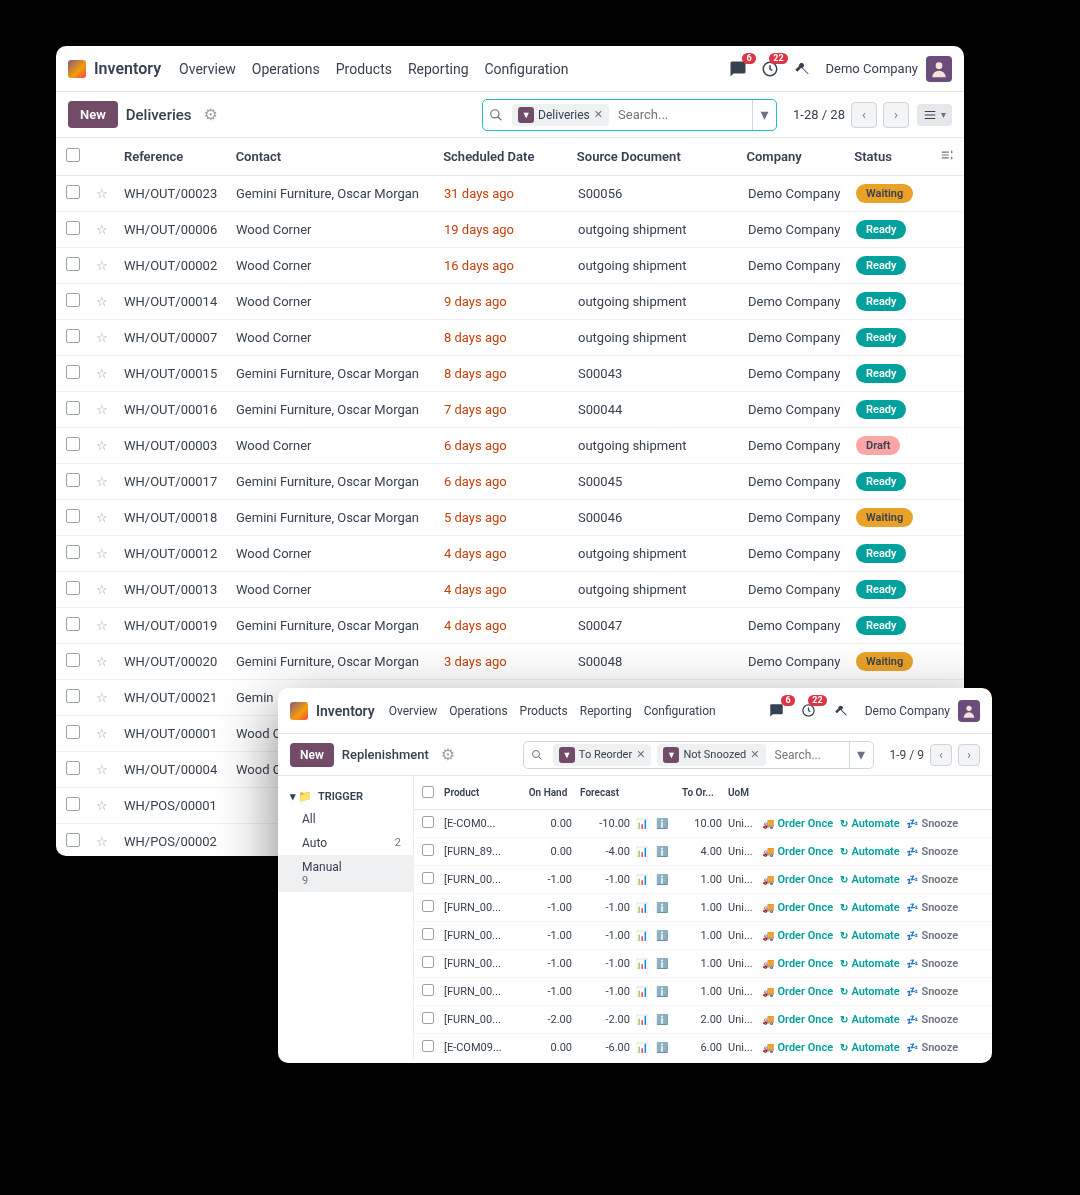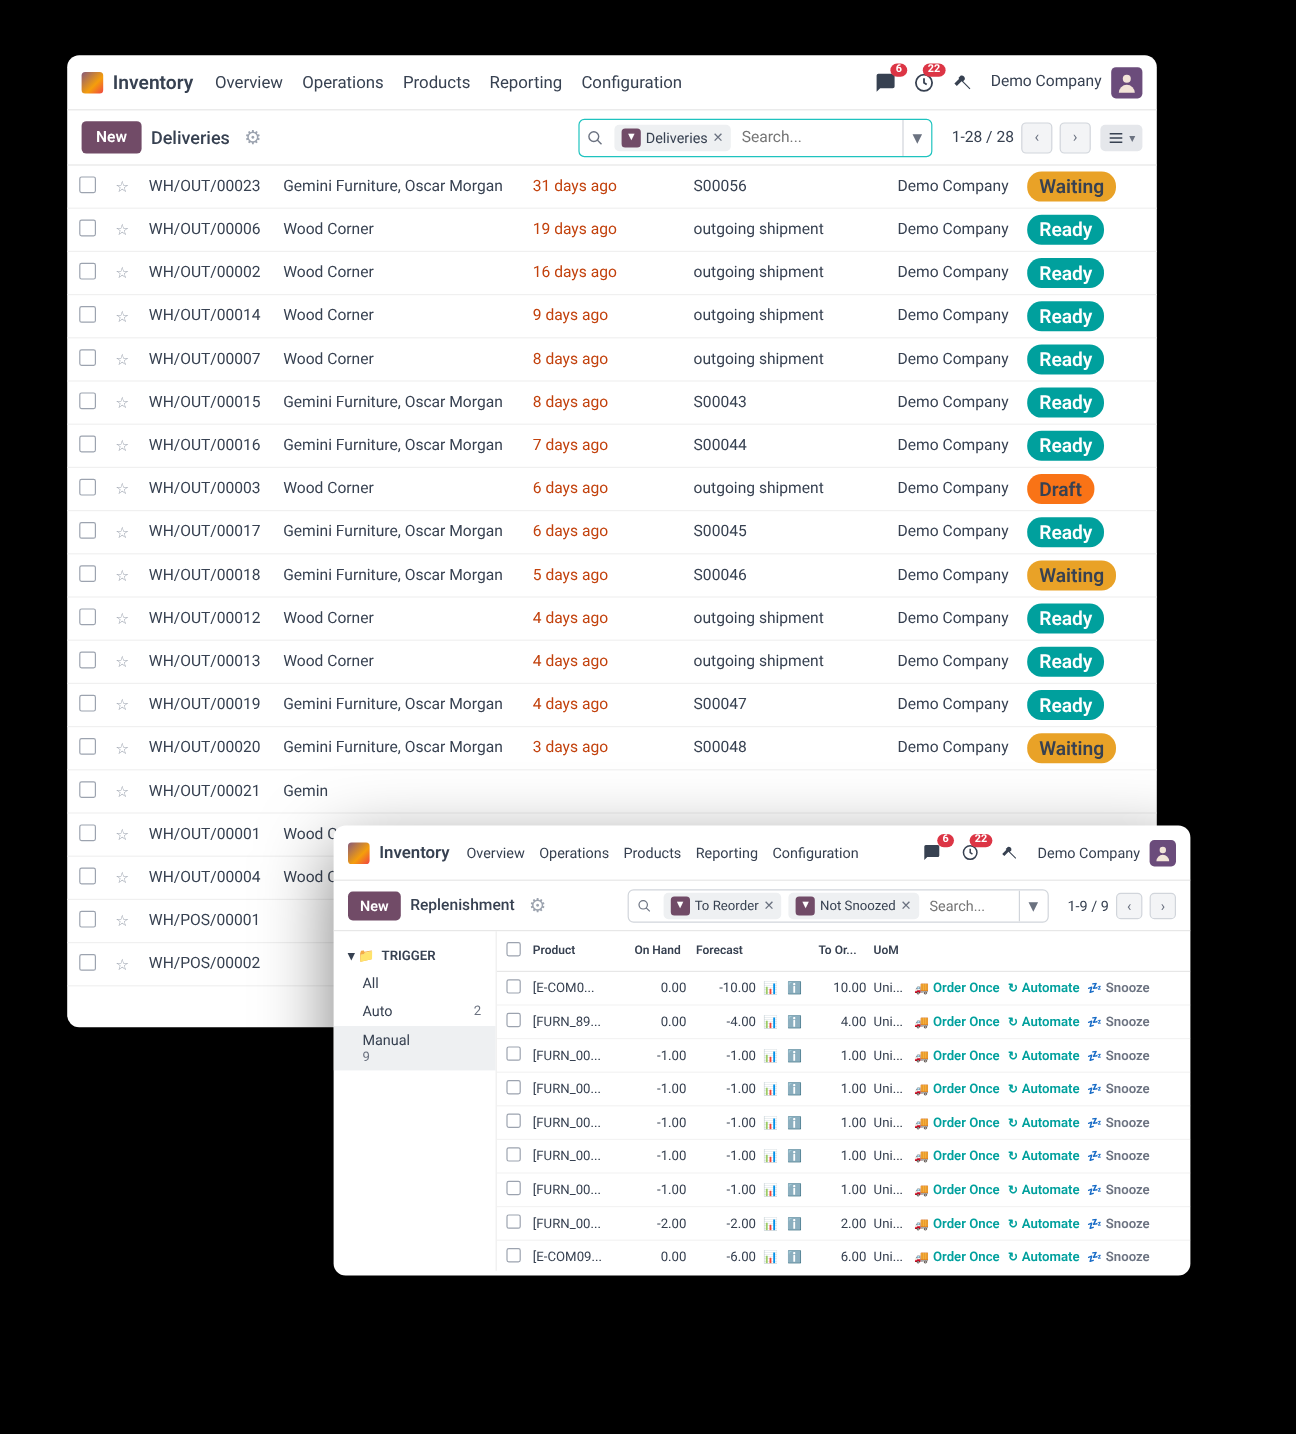--- a/index.html
+++ b/index.html
@@ -42,24 +42,24 @@
 .c-chk { width: 30px; }
 .c-star { width: 28px; color: #9ca3af; cursor: pointer; }
 .c-ref { width: 112px; cursor: pointer; }
 .c-contact { width: 208px; overflow: hidden; text-overflow: ellipsis; white-space: nowrap; }
 .c-date { width: 134px; color: #c2410c; }
 .c-src { width: 170px; }
 .c-company { width: 108px; }
 .c-status { width: 80px; }
 .c-adj { width: 20px; text-align: right; color: #6b7280; }
 .chkbox { width: 14px; height: 14px; border: 1.5px solid #9ca3af; border-radius: 2px; display: inline-block; }
-.status-pill { display: inline-block; padding: 3px 10px; border-radius: 12px; font-size: 16px; font-weight: 600; color: #fff; }
+.status-pill { display: inline-block; padding: 3px 10px; border-radius: 12px; font-size: 11px; font-weight: 600; color: #fff; }
 .pill-ready { background: #00a09d; }
 .pill-waiting { background: #e9a227; color: #374151; }
-.pill-draft { background: #f97316; color: #374151; text-align: center; }
+.pill-draft { background: #fca5a5; color: #374151; text-align: center; }
 
 
 .win2 .toolbar .searchbox input { width: 80px; font-size: 12px; }
 .win2 .chip { font-size: 11px; }
 .body2 { display: flex; height: calc(100% - 92px); }
 .sidebar { width: 136px; border-right: 1px solid #eee; padding: 10px 0; font-size: 12px; }
 .sb-header { display: flex; align-items: center; gap: 6px; padding: 4px 12px; color: #374151; font-weight: 600; font-size: 11px; }
 .sb-item { display: flex; justify-content: space-between; padding: 5px 12px 5px 24px; cursor: pointer; color: #374151; }
 .sb-item.active { background: #eef0f2; flex-direction: column; }
 .sb-count { color: #6b7280; font-size: 11px; }
@@ -147,20 +147,35 @@
       <div class="pg-btn">›</div>
     </div>
     <div class="view-dd">
       <svg width="14" height="14" viewBox="0 0 24 24" fill="#374151">
           <path d="M3 5h18v2H3zM3 11h18v2H3zM3 17h18v2H3z"></path>
         </svg>
       <span style="font-size:10px;color:#6b7280">▾</span>
     </div>
   </div>
 
+  <div class="thead">
+    <div class="c-chk"><span class="chkbox"></span></div>
+    <div class="c-star"></div>
+    <div class="c-ref">Reference</div>
+    <div class="c-contact">Contact</div>
+    <div class="c-date" style="color:#374151">Scheduled Date</div>
+    <div class="c-src">Source Document</div>
+    <div class="c-company">Company</div>
+    <div class="c-status">Status</div>
+    <div class="c-adj">
+      <svg width="14" height="14" viewBox="0 0 24 24" fill="#6b7280">
+          <path d="M3 6h12v2H3zM3 11h12v2H3zM3 16h12v2H3zM19 4l3 3-3 3zM19 14l3 3-3 3z"></path>
+        </svg>
+    </div>
+  </div>
 
   <div id="rows1">
   <div class="row">
     <div class="c-chk"><span class="chkbox"></span></div>
     <div class="c-star">☆</div>
     <div class="c-ref">WH/OUT/00023</div>
     <div class="c-contact">Gemini Furniture, Oscar Morgan</div>
     <div class="c-date">31 days ago</div>
     <div class="c-src">S00056</div>
     <div class="c-company">Demo Company</div>

